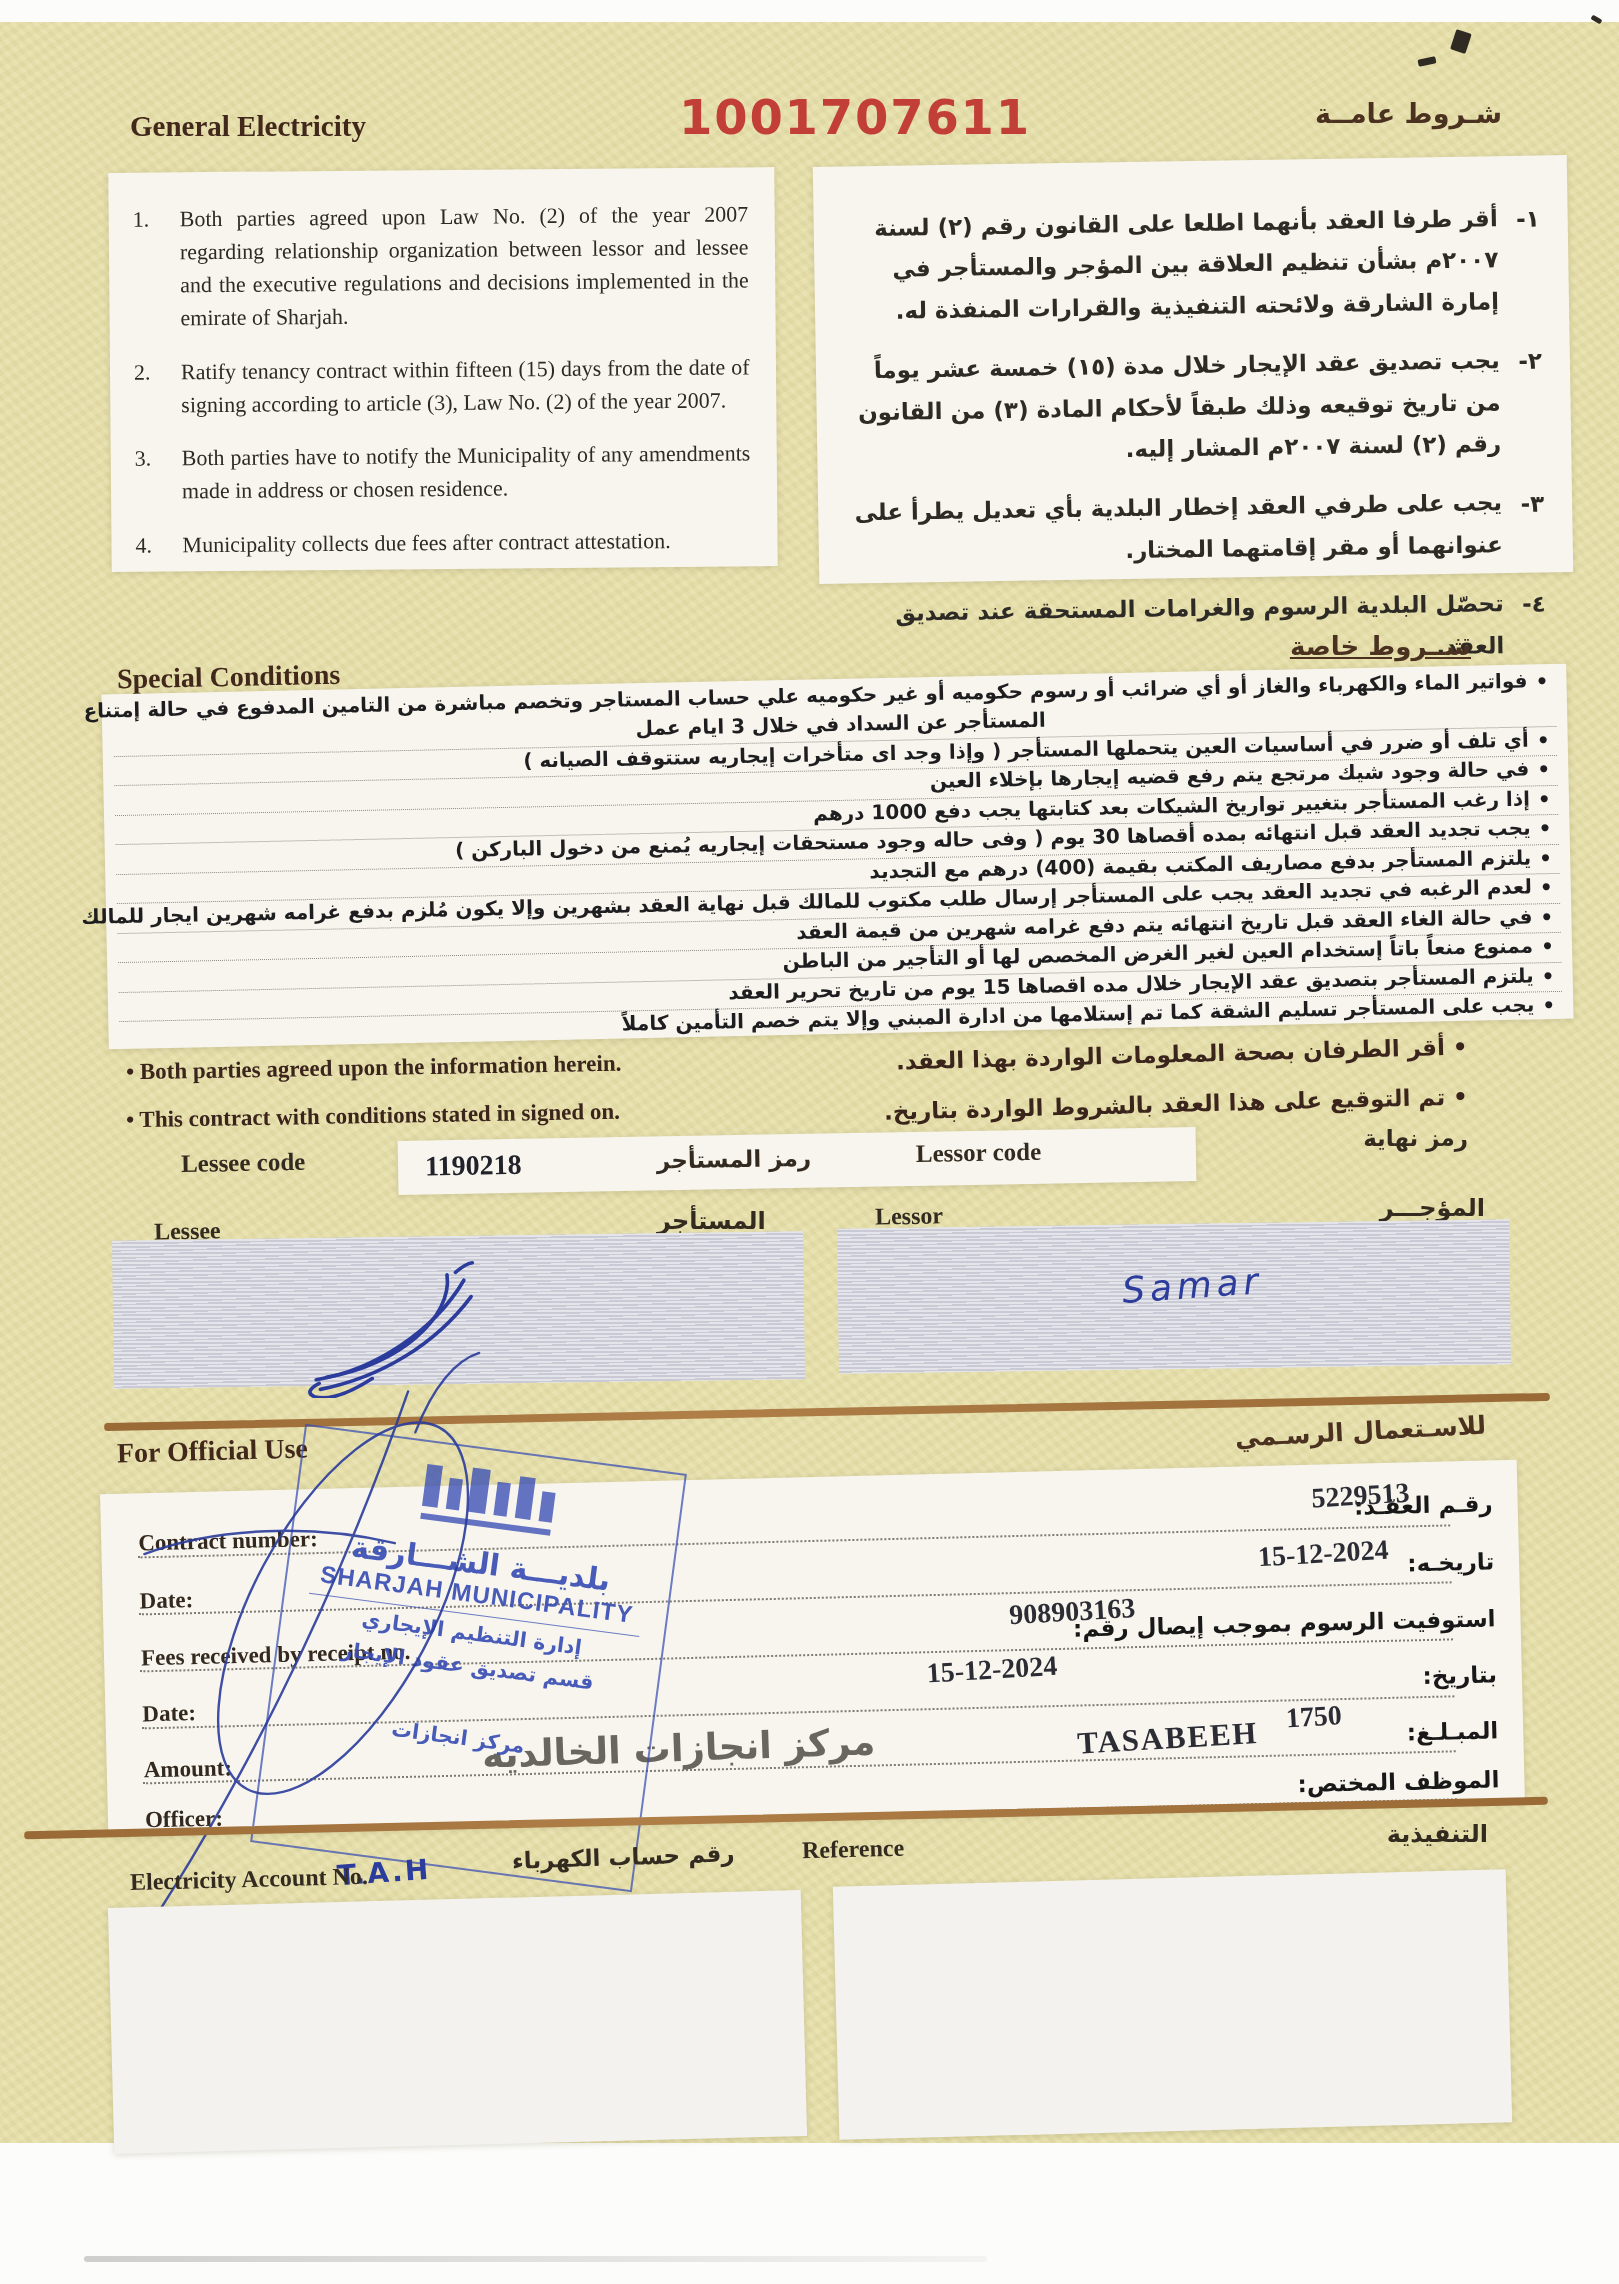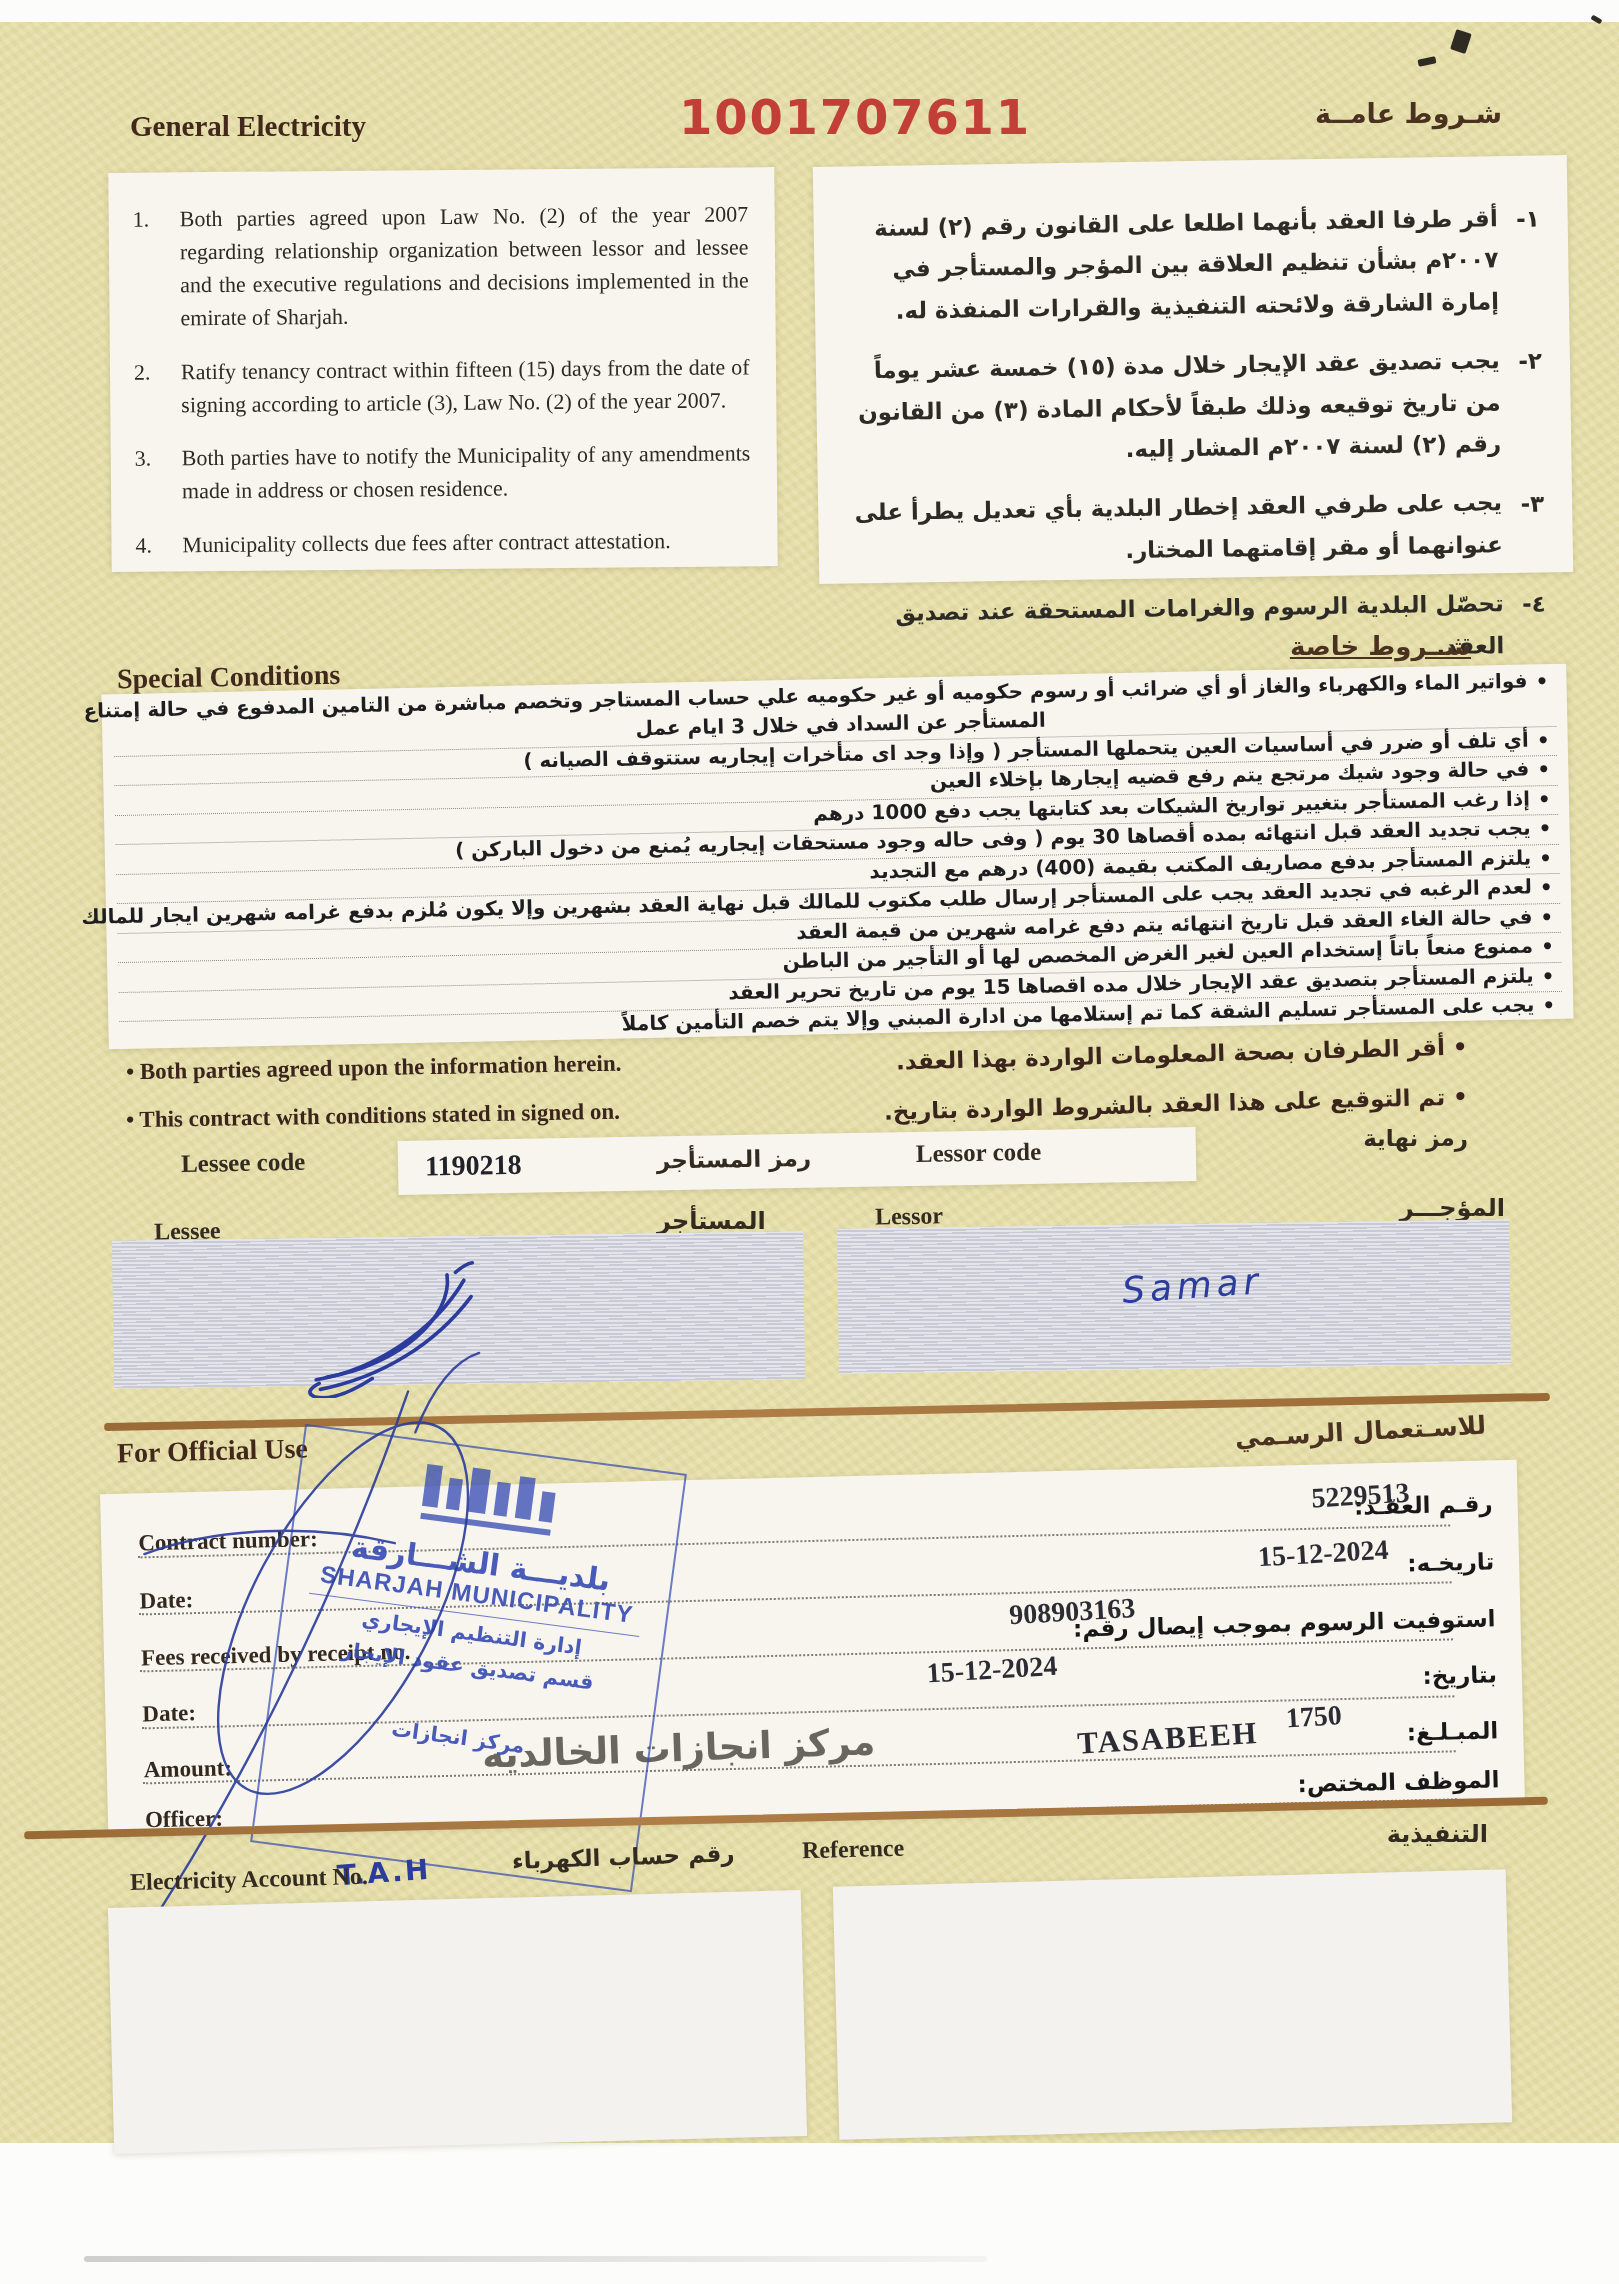--- a/index.html
+++ b/index.html
@@ -139,21 +139,21 @@
   <div class="abs fieldlabel" style="left:181px;top:1149px;font-size:25px;transform:rotate(-1deg);">Lessee code</div>
   <div class="abs whitebox" style="left:398px;top:1134px;width:798px;height:54px;transform:rotate(-1deg);">
     <span class="abs codeval" style="left:27px;top:9.6px;">1190218</span>
     <span class="abs ar fieldlabel" style="left:259px;top:11px;font-size:23px;">رمز المستأجر</span>
     <span class="abs fieldlabel" style="left:518px;top:8.4px;font-size:25px;">Lessor code</span>
   </div>
 
   <div class="abs fieldlabel" style="left:154px;top:1218px;transform:rotate(-1deg);">Lessee</div>
   <div class="abs ar fieldlabel" style="left:657px;top:1207px;">المستأجر</div>
   <div class="abs fieldlabel" style="left:875px;top:1203px;transform:rotate(-1deg);">Lessor</div>
-  <div class="abs ar fieldlabel" style="right:114px;top:1194px;">المؤجـــر</div>
+  <div class="abs ar fieldlabel" style="right:134px;top:1194px;">المؤجـــر</div>
 
   <div class="abs graybox" style="left:113px;top:1236px;width:691px;height:148px;transform:rotate(-0.8deg);"></div>
   <div class="abs graybox" style="left:838px;top:1224px;width:672px;height:145px;transform:rotate(-0.8deg);"></div>
 
   <svg class="abs" style="left:283px;top:1259px;" width="205" height="139" viewBox="0 0 340 230">
     <g stroke="#2b3c9c" stroke-width="6" fill="none" stroke-linecap="round">
       <path d="M 300 35 C 250 120 150 185 55 200"></path>
       <path d="M 312 62 C 252 142 162 196 62 216"></path>
       <path d="M 272 26 C 282 96 192 176 72 196"></path>
       <path d="M 286 22 q 16 -14 28 -16"></path>

